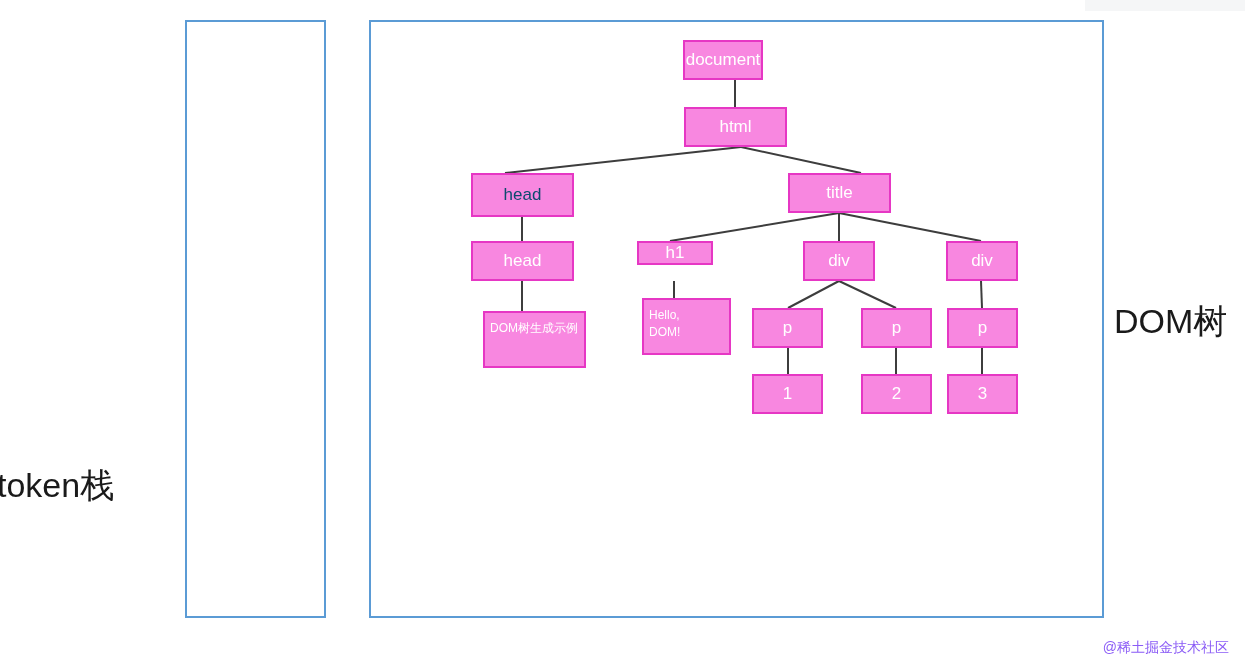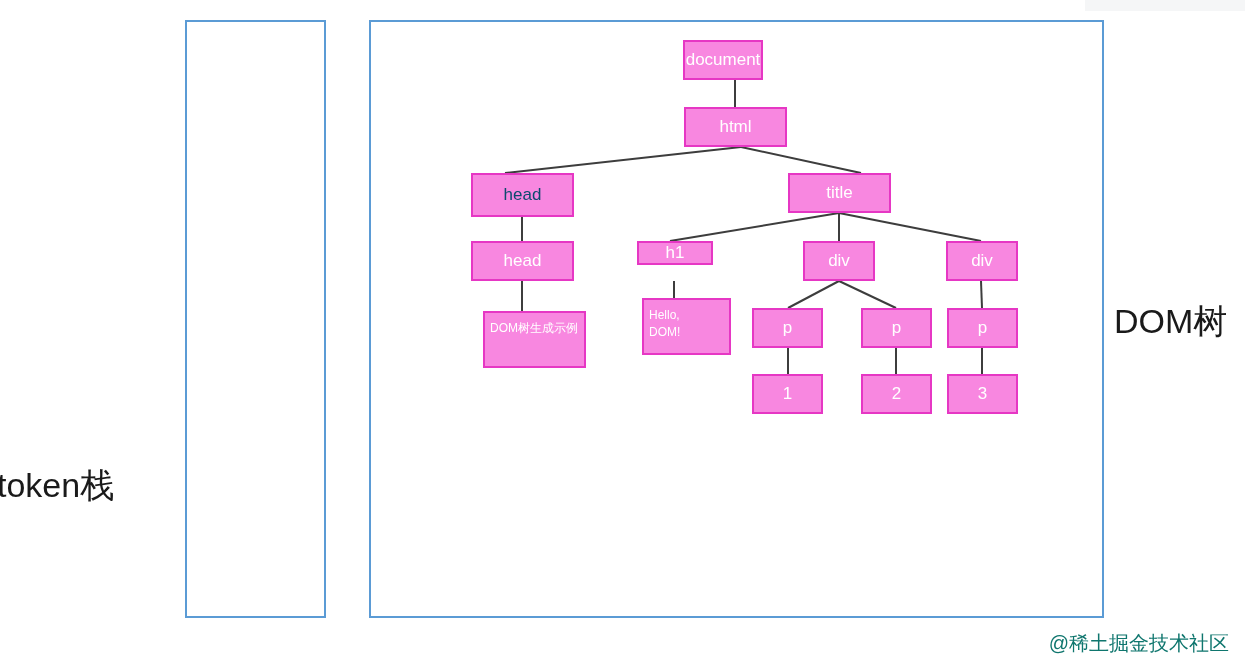--- a/index.html
+++ b/index.html
@@ -67,22 +67,22 @@
   .label-dom {
     left: 1114px;
     top: 304px;
   }
 
   
   .watermark {
     position: absolute;
     right: 16px;
     bottom: 12px;
-    color: #0f766e;
-    font-size: 20px;
+    color: #8b5cf6;
+    font-size: 14px;
     white-space: nowrap;
   }
 
   
   #edges {
     position: absolute;
     left: 0; top: 0;
     width: 1245px;
     height: 669px;
     pointer-events: none;

